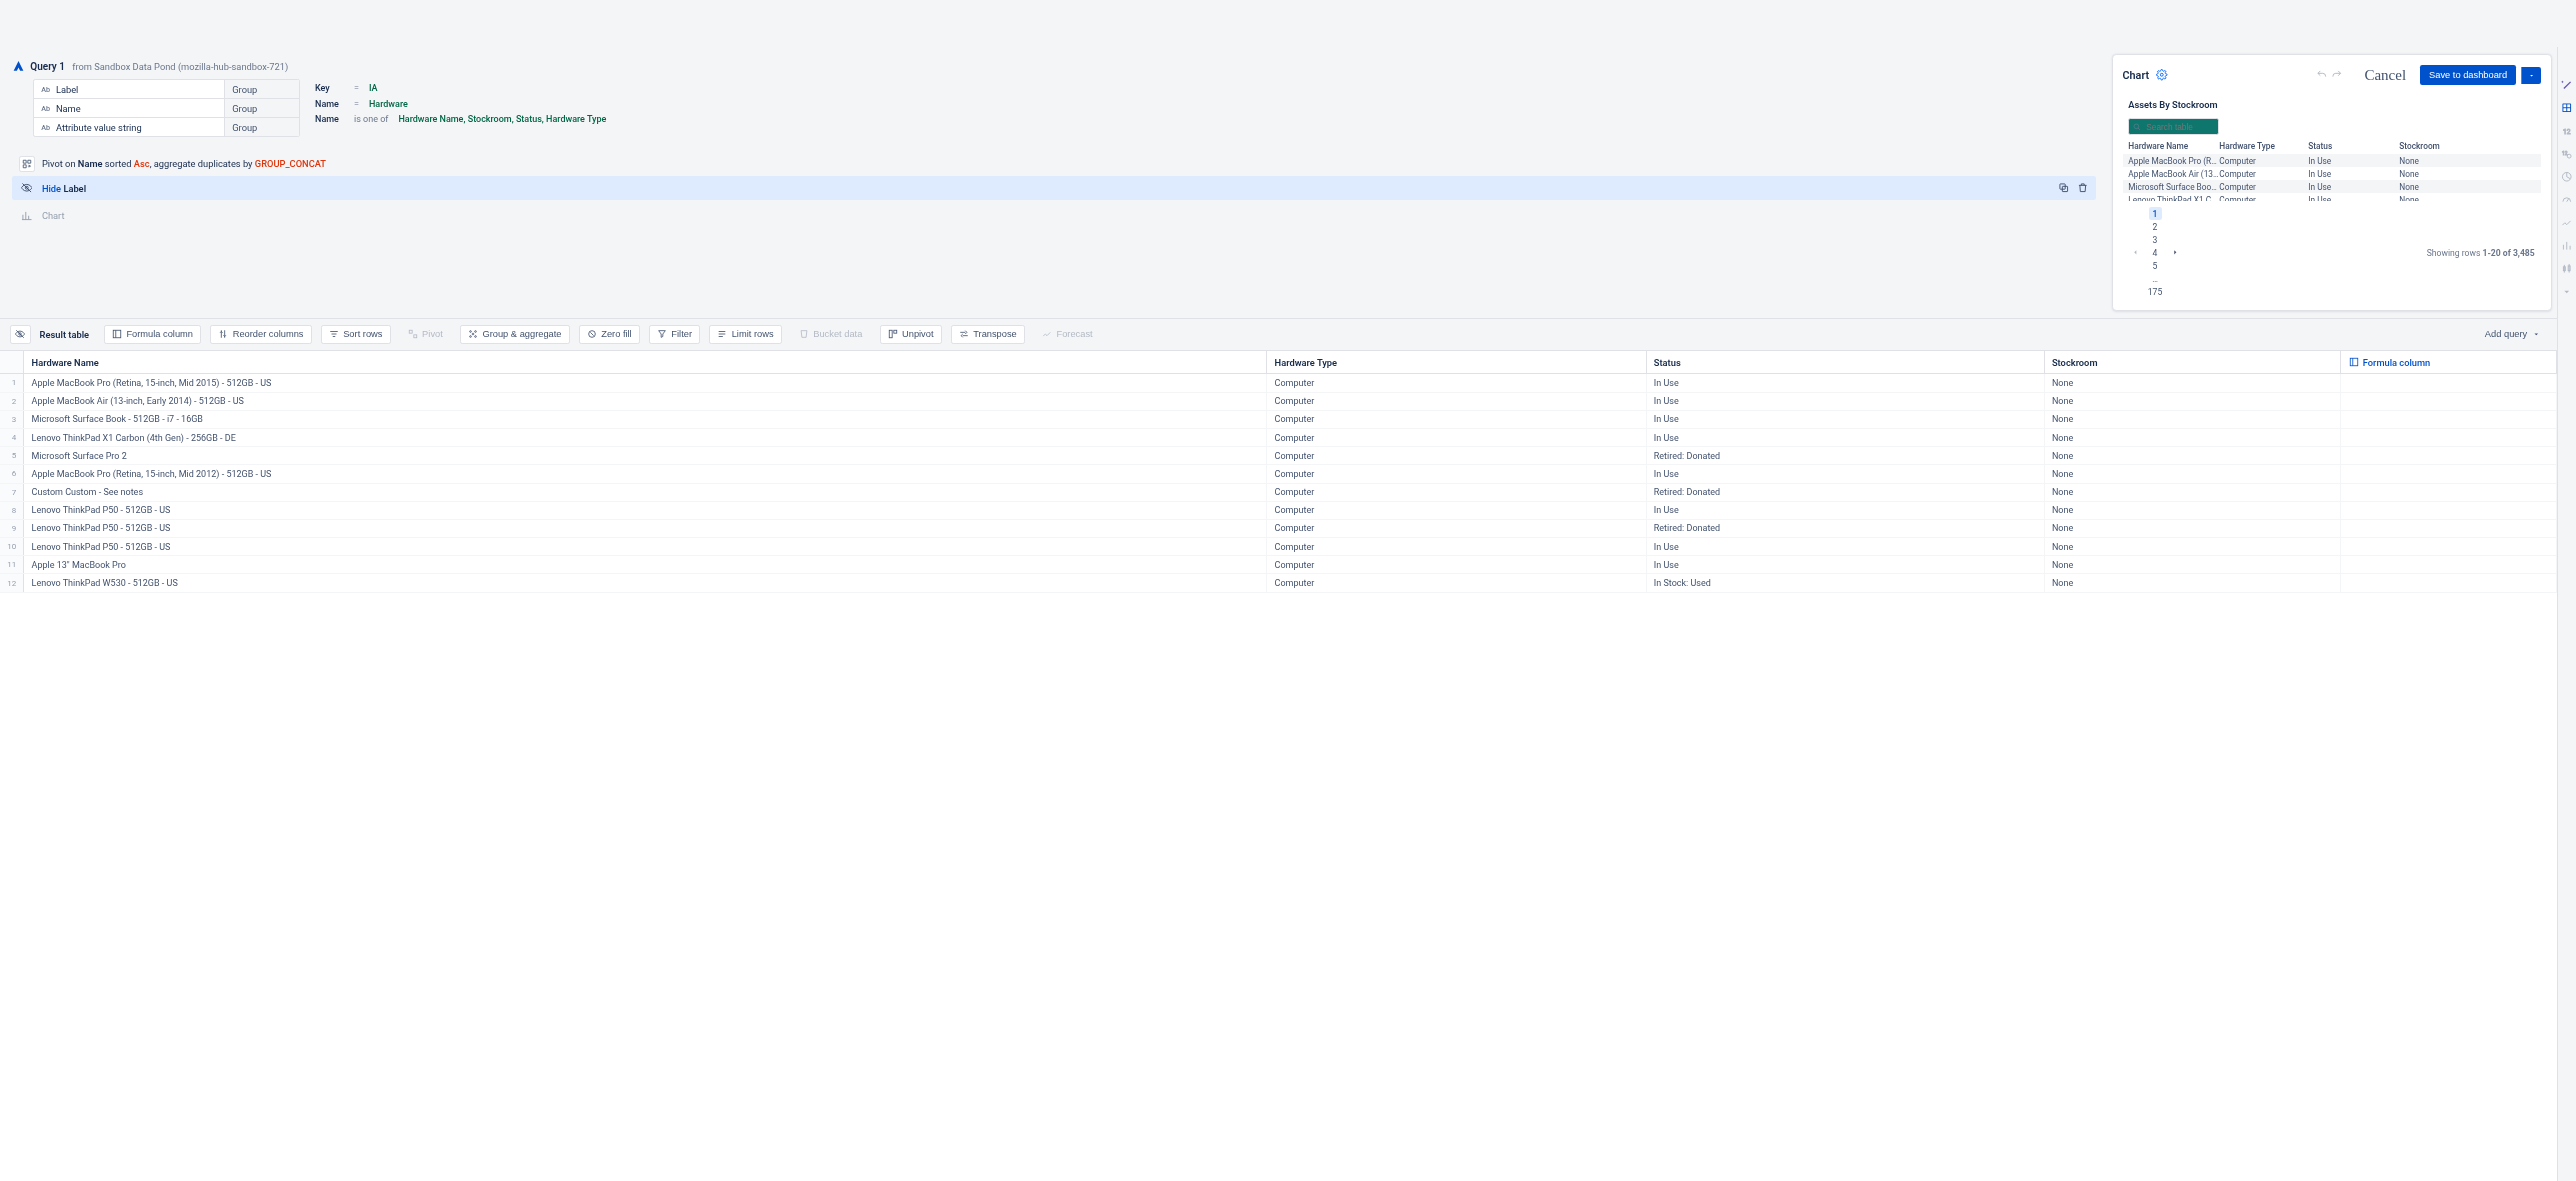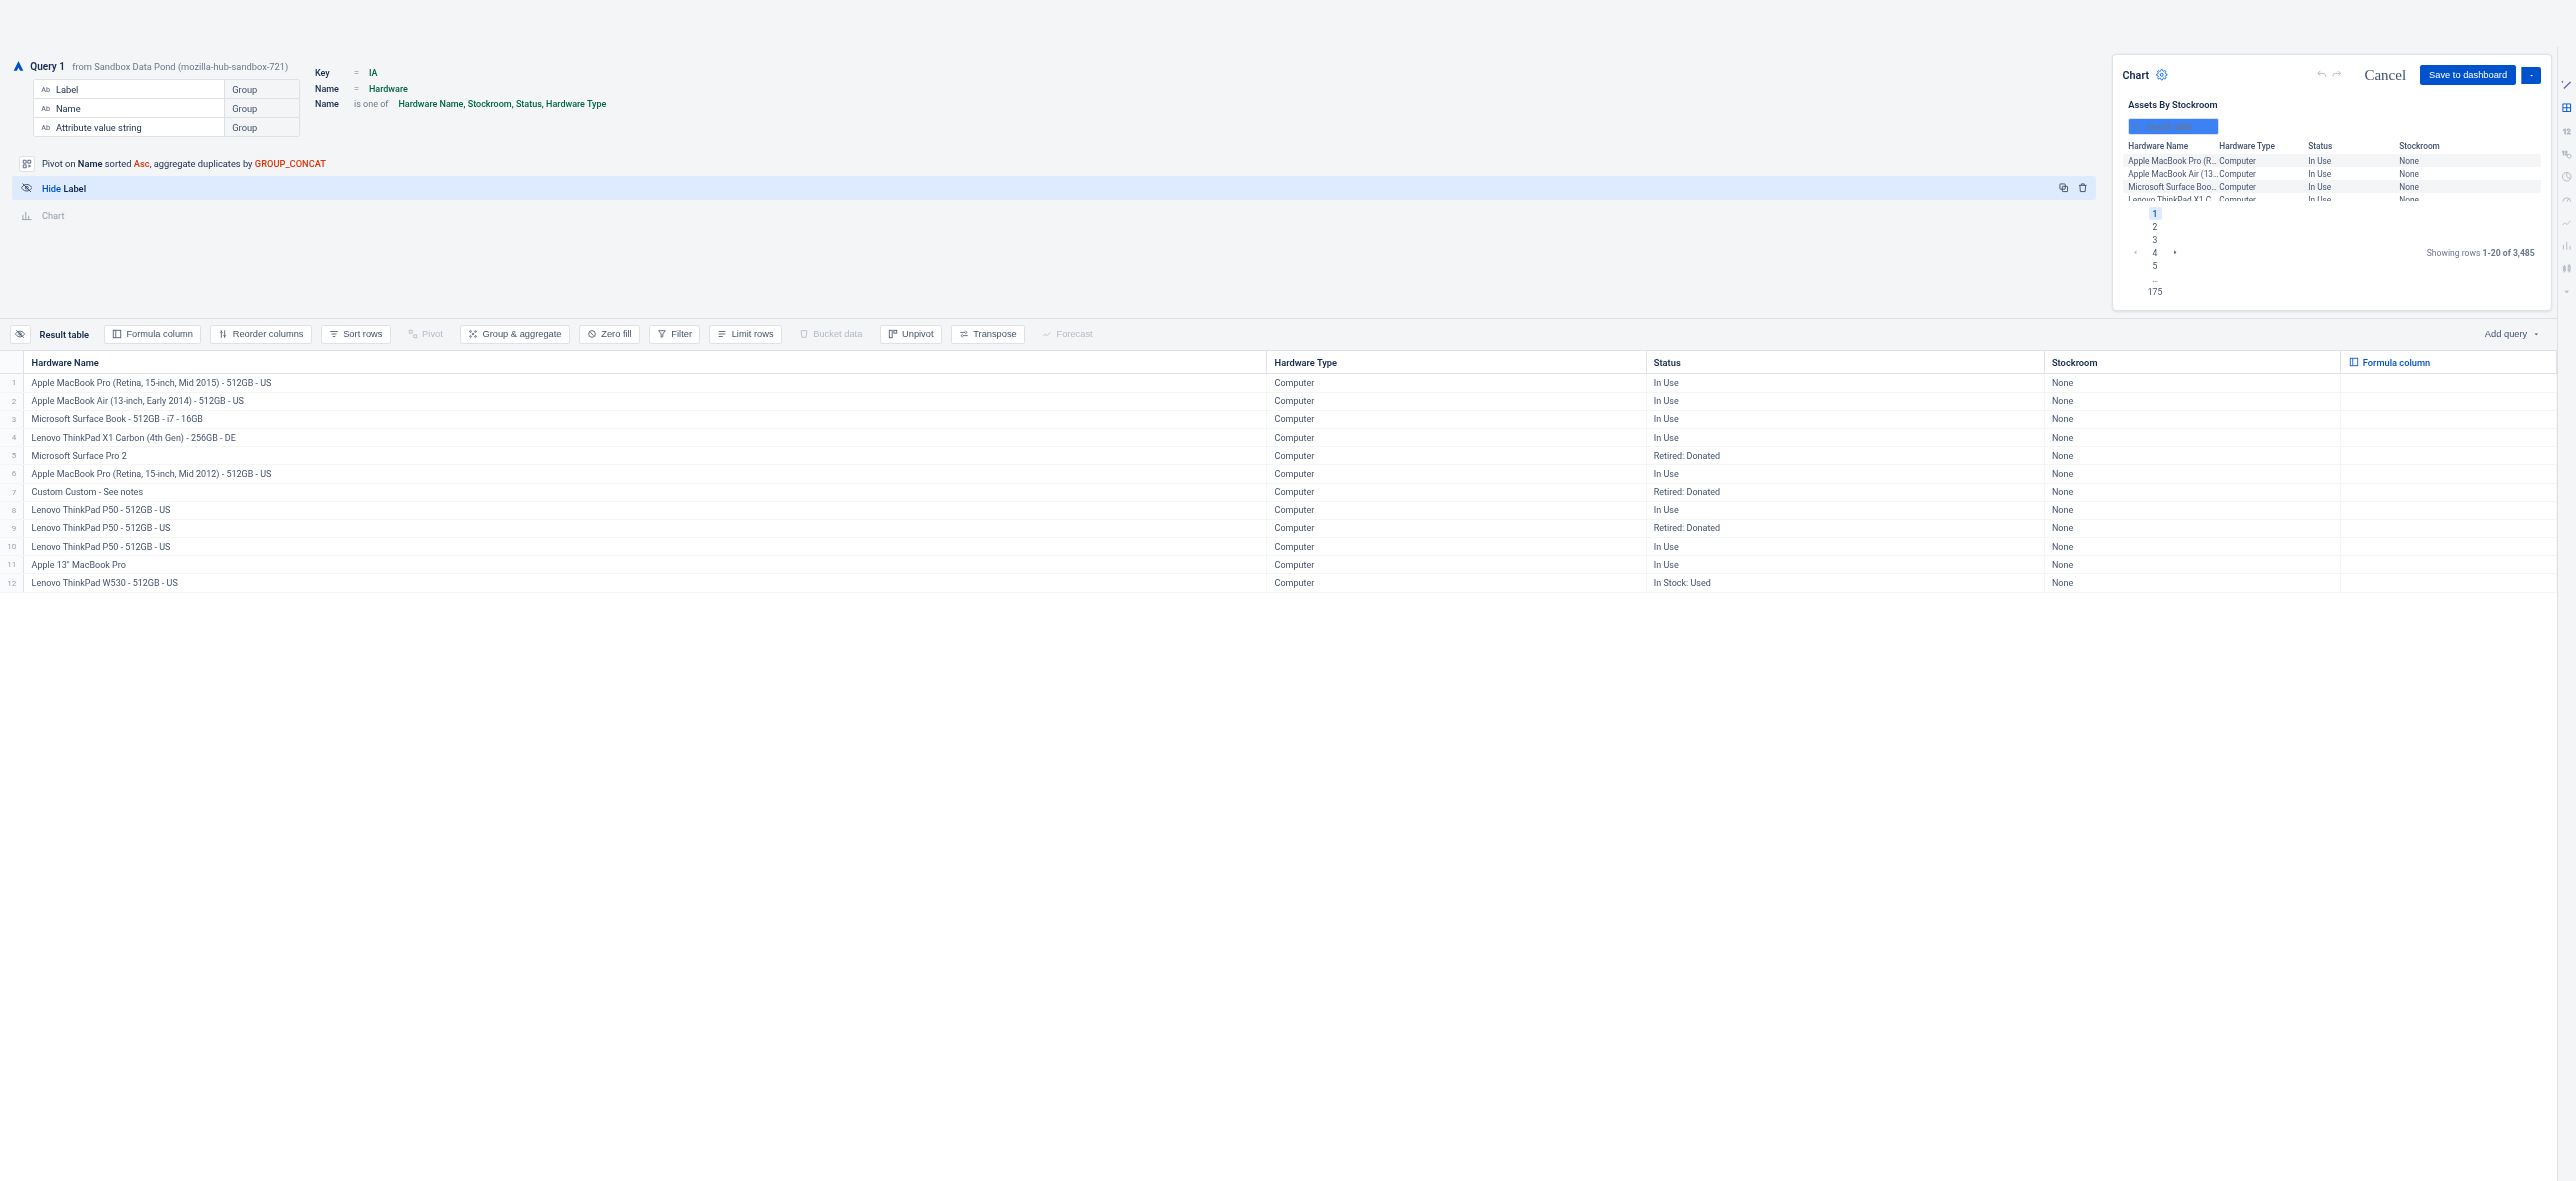--- a/index.html
+++ b/index.html
@@ -12,21 +12,21 @@
 .logo-icon { width: 13px; height: 13px; color: #0052CC; }
 .query-title { font-weight: 600; font-size: 10px; color: #172B4D; }
 .query-subtitle { font-size: 9.3px; color: #6B778C; margin-left: 1.4px; font-weight: 400; }
 .schema-block { margin-left: 21.6px; border: 0.7px solid #DFE1E6; border-radius: 2.2px; width: 267px; background: #fff; }
 .schema-row { display: flex; align-items: center; height: 18.7px; }
 .schema-row + .schema-row { border-top: 0.7px solid #DFE1E6; }
 .schema-left { display: flex; align-items: center; gap: 5.8px; padding: 0 7.2px; width: 190px; }
 .schema-type-badge { font-size: 7.2px; color: #6B778C; font-weight: 500; }
 .schema-name { font-size: 9.3px; color: #172B4D; }
 .schema-group { flex: 1; background: #F4F5F7; height: 100%; display: flex; align-items: center; padding: 0 7.2px; color: #42526E; border-left: 0.7px solid #DFE1E6; }
-.filter-block { position: absolute; left: 315px; top: 18px; font-size: 9px; }
+.filter-block { position: absolute; left: 315px; top: 33px; font-size: 9px; }
 .filter-row { display: flex; gap: 10px; padding: 2.9px 0; align-items: baseline; }
 .filter-key { color: #172B4D; font-weight: 500; width: 29px; }
 .filter-op { color: #6B778C; }
 .filter-val-green { color: #006644; font-weight: 500; }
 .filter-val-greens { color: #006644; font-weight: 500; }
 .step-row { display: flex; align-items: center; gap: 7.2px; padding: 4.3px 7.2px; margin-top: 8.6px; text-align: right; }
 .step-icon-box { width: 16px; height: 16px; display: flex; align-items: center; justify-content: center; background: #fff; border: 0.7px solid #DFE1E6; border-radius: 2.2px; color: #42526E; }
 .step-icon-plain { width: 16px; height: 16px; display: flex; align-items: center; justify-content: center; color: #6B778C; }
 .step-text { font-size: 9.3px; color: #172B4D; }
 .step-text .bold { font-weight: 600; }
@@ -42,21 +42,21 @@
 .chart-title { font-weight: 600; font-size: 10.8px; }
 .gear-icon { color: #0065FF; }
 .chart-header-spacer { flex: 1; }
 .undo-redo { display: flex; gap: 4.3px; color: #B3BAC5; margin-right: 7.2px; }
 .btn-cancel { background: transparent; border: none; color: #42526E; padding: 4.3px 7.2px; cursor: pointer; font-size: 15px; font-family: Liberation Serif, serif; }
 .btn-save { background: #0052CC; color: #fff; border: none; padding: 5px 8.6px; border-radius: 2.2px; font-size: 9.3px; font-weight: 500; cursor: pointer; }
 .btn-save-drop { background: #0052CC; color: #fff; border: none; border-left: 0.7px solid rgba(255,255,255,0.3); padding: 5px 5.8px; border-radius: 0 2.2px 2.2px 0; margin-left: -2.2px; cursor: pointer; }
 .chart-body { padding: 0 10px 5.8px 10px; flex: 1; overflow: hidden; display: flex; flex-direction: column; }
 .chart-subtitle { font-weight: 600; font-size: 9.3px; margin: 4.3px 5.8px; }
 .chart-search { margin: 2.9px 5.8px 4.3px 5.8px; }
-.chart-search input { width: 91px; padding: 2.9px 4.3px 2.9px 17px; border: 0.7px solid #DFE1E6; border-radius: 2.2px; font-size: 8.3px; background: #3b82f6; }
+.chart-search input { width: 91px; padding: 2.9px 4.3px 2.9px 17px; border: 0.7px solid #DFE1E6; border-radius: 2.2px; font-size: 8.3px; background: #0f766e; }
 .search-wrap { position: relative; display: inline-block; }
 .search-wrap .search-ico { position: absolute; left: 4.3px; top: 50%; transform: translateY(-50%); color: #6B778C; font-size: 8px; }
 .chart-table { flex: 1; overflow: hidden; }
 .chart-th-row, .chart-tr { display: grid; grid-template-columns: 91px 89px 91px 85px; font-size: 8.3px; padding: 1.4px 5.8px; align-items: center; }
 .chart-th-row { color: #6B778C; font-weight: 500; padding-bottom: 2.9px; }
 .chart-tr { height: 13px; }
 .chart-tr.odd { background: #F4F5F7; }
 .chart-td { white-space: nowrap; overflow: hidden; text-overflow: ellipsis; color: #42526E; }
 .chart-pager { display: flex; align-items: center; gap: 5.8px; padding: 5.8px; font-size: 8.6px; color: #42526E; }
 .pager-btn { width: 13px; height: 13px; display: flex; align-items: center; justify-content: center; border-radius: 2.2px; cursor: pointer; }

